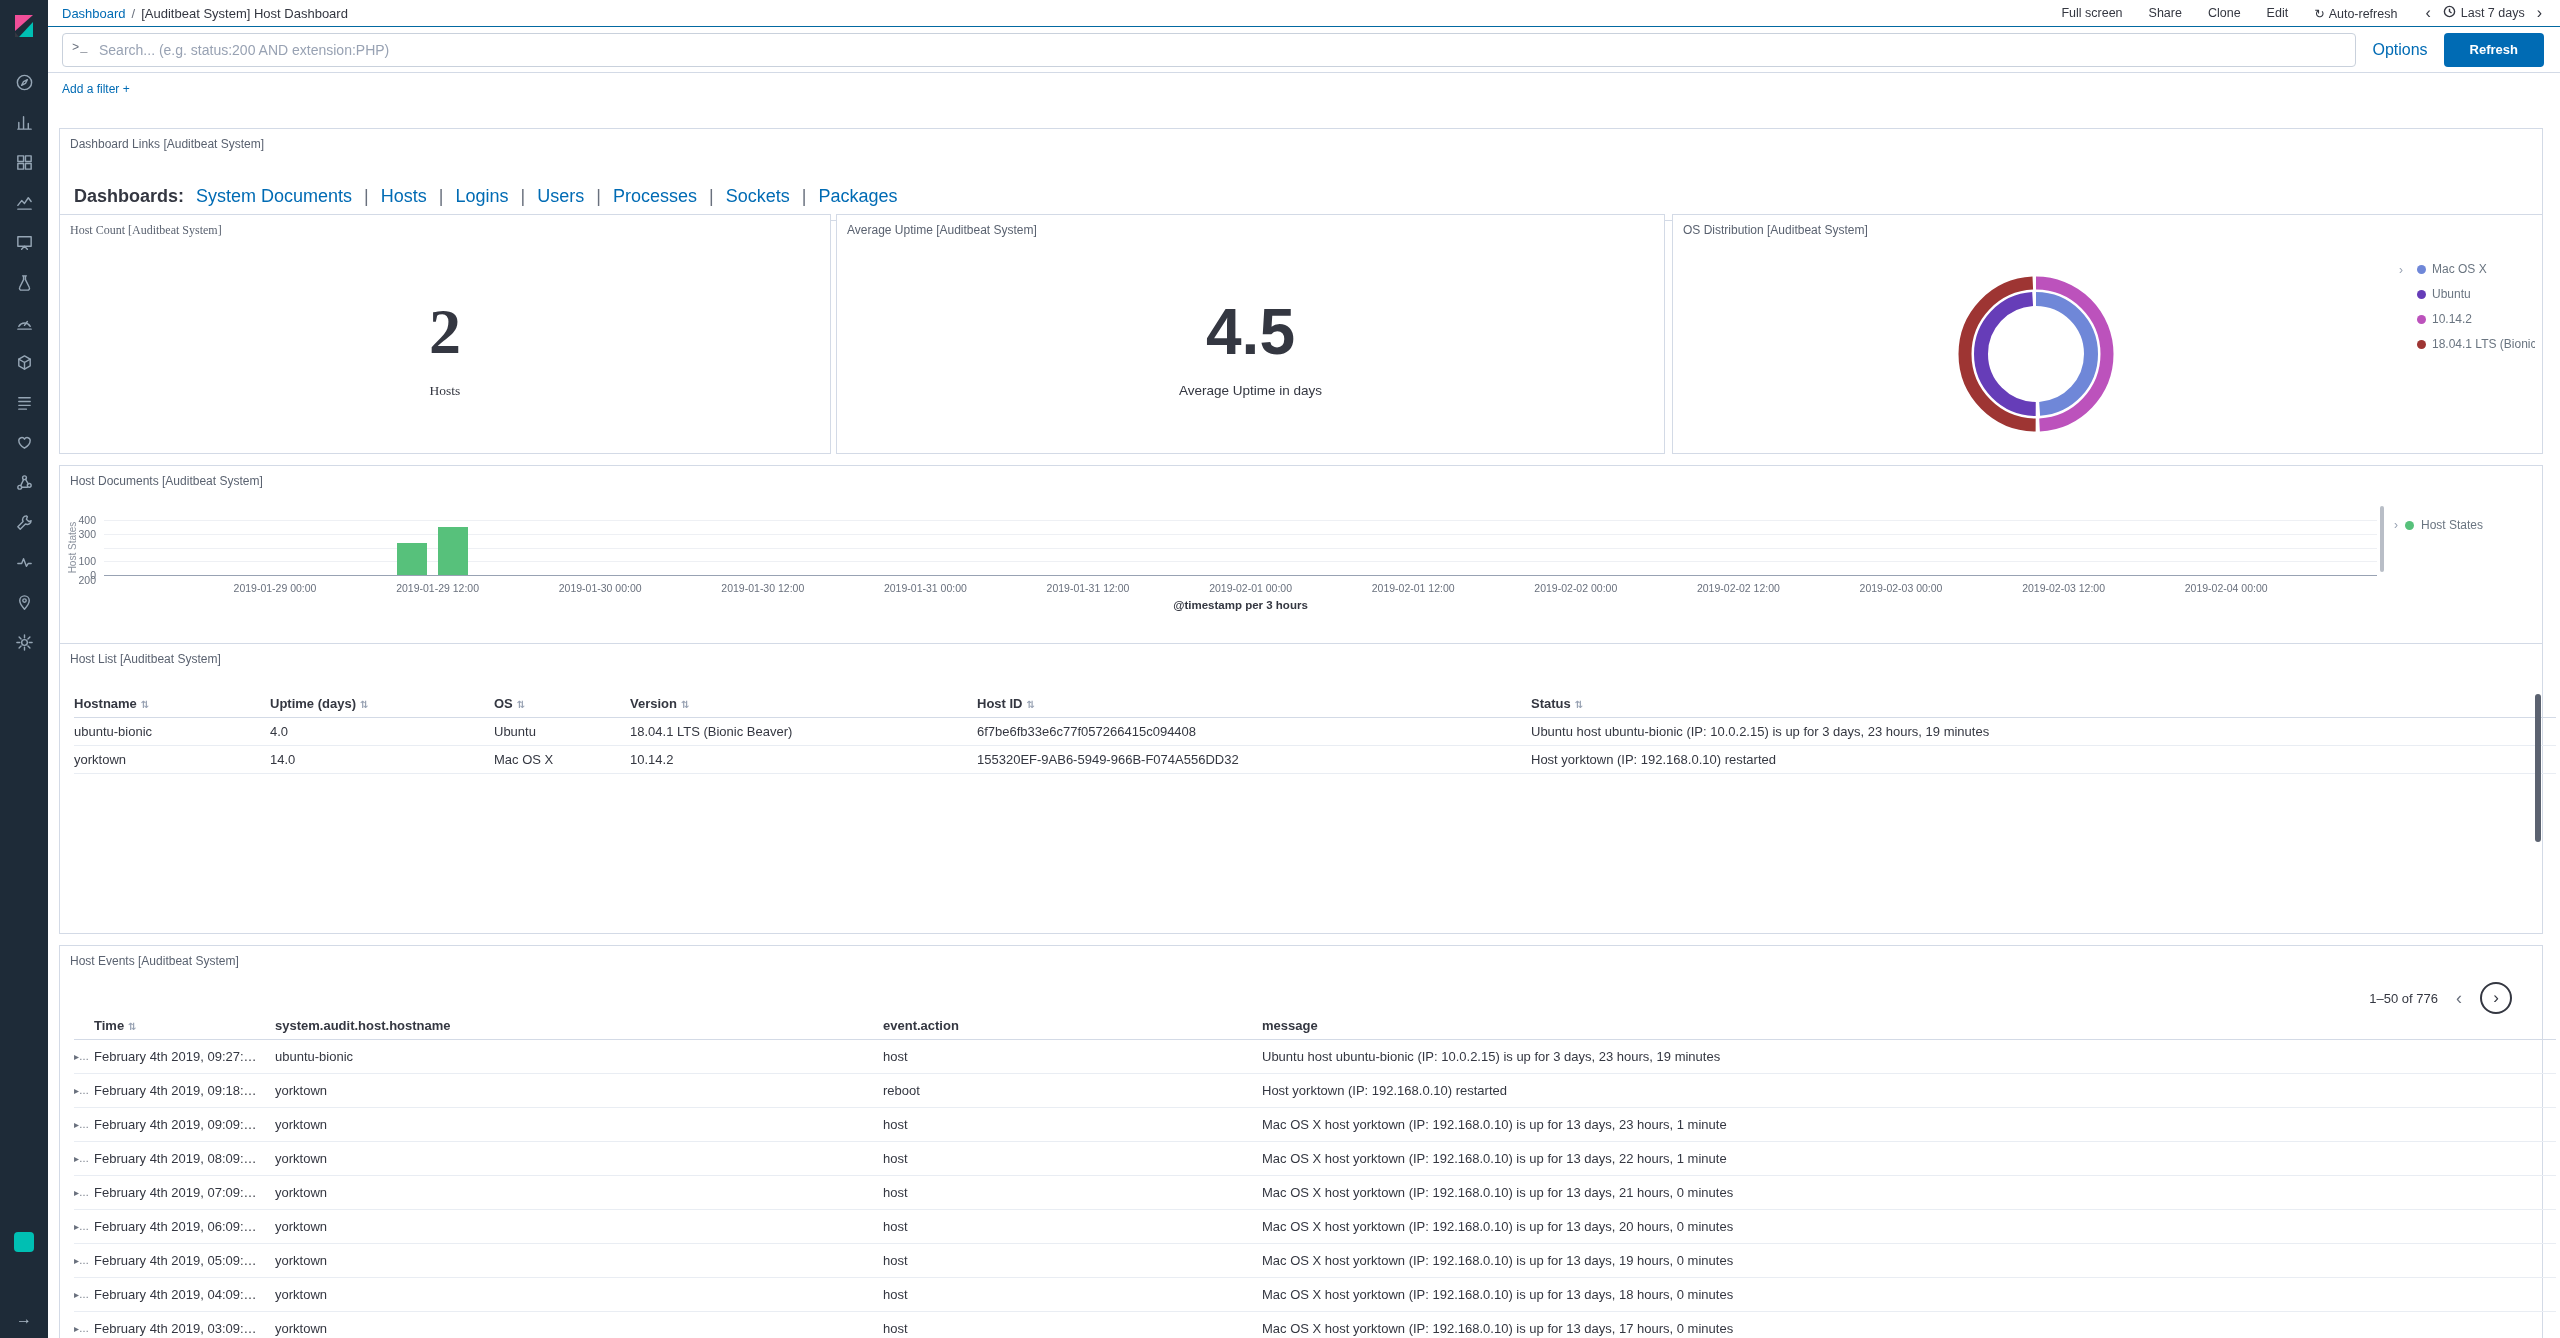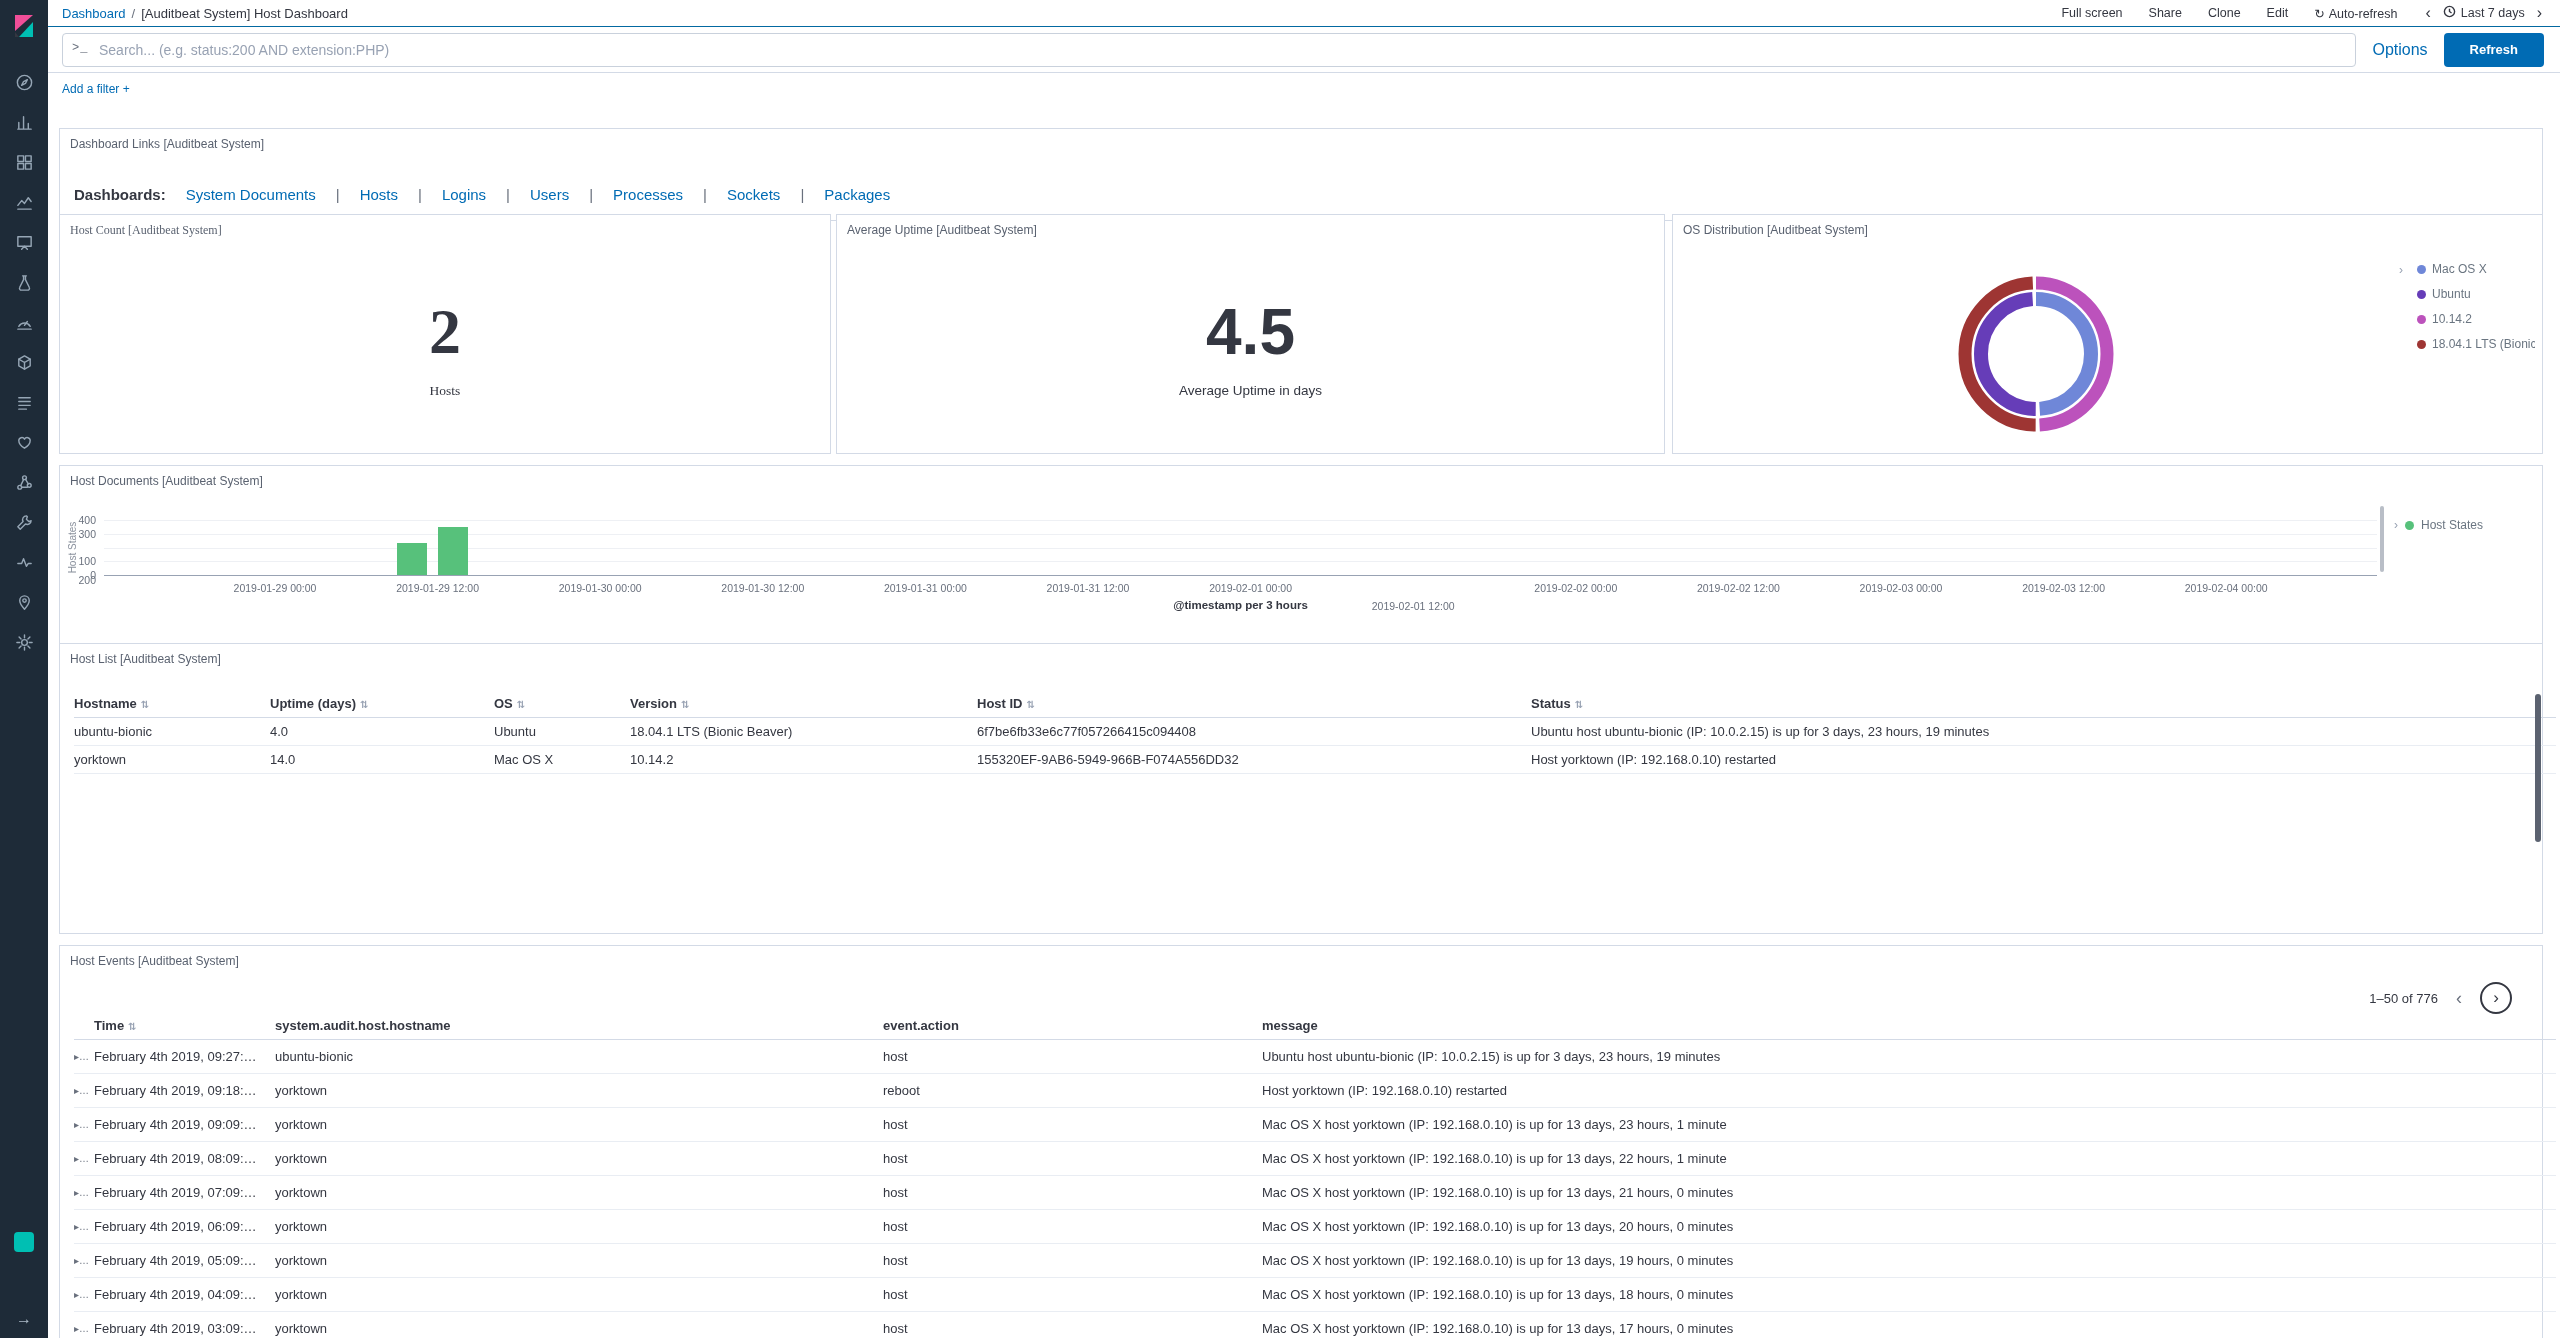--- a/index.html
+++ b/index.html
@@ -46,21 +46,21 @@
   .panel-title { position:absolute; top:8px; left:10px; font-size:12px; color:#5a6270; white-space:nowrap; }
 
   .panel-links       { left:59px;  top:128px; width:2484px; height:93px; }
   .panel-host-count  { left:59px;  top:214px; width:772px;  height:240px;font-family:Liberation Serif, serif; }
   .panel-avg-uptime  { left:836px; top:214px; width:829px;  height:240px; }
   .panel-os-dist     { left:1672px;top:214px; width:871px;  height:240px; }
   .panel-host-docs   { left:59px;  top:465px; width:2484px; height:217px; }
   .panel-host-list   { left:59px;  top:643px; width:2484px; height:291px; }
   .panel-host-events { left:59px;  top:945px; width:2484px; height:400px; }
 
-  .links-line { position:absolute; left:14px; top:57px; font-size:15px; display:flex; align-items:center; gap:20px; white-space:nowrap; }
+  .links-line { position:absolute; left:14px; top:57px; font-size:18px; display:flex; align-items:center; gap:12px; white-space:nowrap; }
   .links-line .prefix { font-weight:700; color:#343741; }
   .links-line a { color:#006BB4; cursor:pointer; }
   .links-line .sep { color:#69707D; }
 
   .metric-value { position:absolute; top:80px; left:0; width:100%; text-align:center; font-size:64px; font-weight:700; color:#343741; }
   .metric-label { position:absolute; top:168px; left:0; width:100%; text-align:center; font-size:13.5px; color:#343741; }
 
   
   .donut-svg { position:absolute; left:263px; top:39px; width:200px; height:200px; }
   .dlegend { position:absolute; left:744px; top:47px; display:flex; flex-direction:column; gap:11px; }
@@ -320,21 +320,21 @@
       <div class="gridline" style="top: 27.5px;"></div>
       <div class="gridline" style="top: 13.75px;"></div>
       <div class="gridline" style="top: 0px;"></div>
       <div class="xtick" style="left: 171px;">2019-01-29 00:00</div>
       <div class="xtick" style="left: 333.6px;">2019-01-29 12:00</div>
       <div class="xtick" style="left: 496.2px;">2019-01-30 00:00</div>
       <div class="xtick" style="left: 658.8px;">2019-01-30 12:00</div>
       <div class="xtick" style="left: 821.4px;">2019-01-31 00:00</div>
       <div class="xtick" style="left: 984px;">2019-01-31 12:00</div>
       <div class="xtick" style="left: 1146.6px;">2019-02-01 00:00</div>
-      <div class="xtick" style="left: 1309.2px; margin-top: 18px;">2019-02-01 12:00</div>
+      <div class="xtick" style="left: 1309.2px;">2019-02-01 12:00</div>
       <div class="xtick" style="left: 1471.8px;">2019-02-02 00:00</div>
       <div class="xtick" style="left: 1634.4px;">2019-02-02 12:00</div>
       <div class="xtick" style="left: 1797px;">2019-02-03 00:00</div>
       <div class="xtick" style="left: 1959.6px;">2019-02-03 12:00</div>
       <div class="xtick" style="left: 2122.2px;">2019-02-04 00:00</div>
       <div class="bar" style="left: 292.95px; width: 30px; height: 31.625px; background: rgb(87, 193, 123);"></div>
       <div class="bar" style="left: 333.6px; width: 30px; height: 48.125px; background: rgb(87, 193, 123);"></div>
     </div>
   <div class="xaxis-title">@timestamp per 3 hours</div>
   <div class="chart-scroll"></div>

